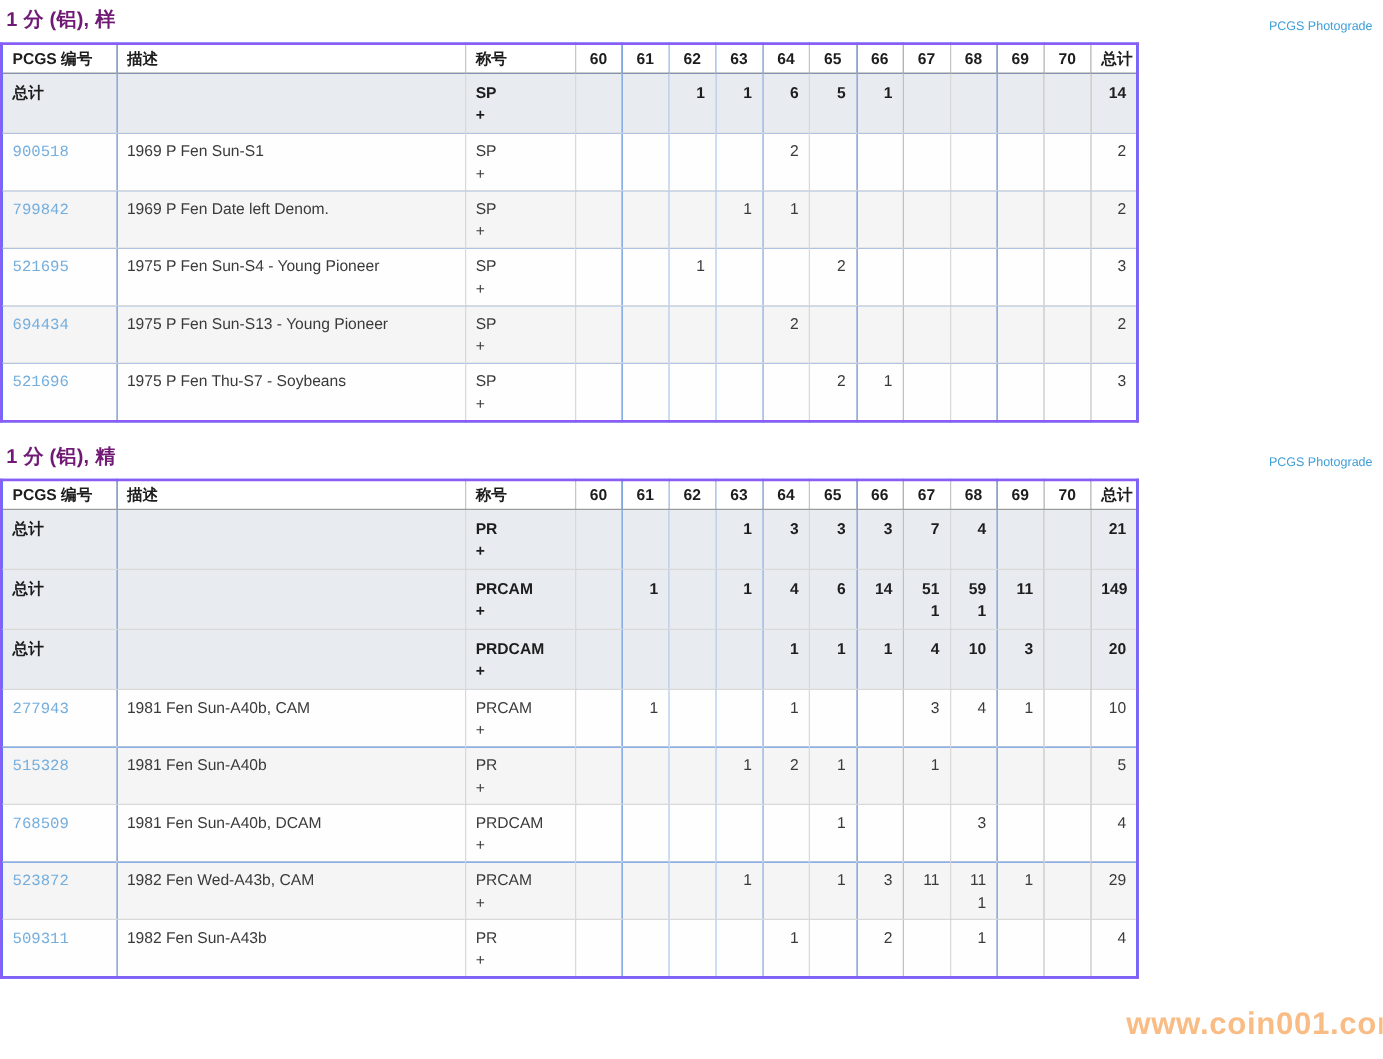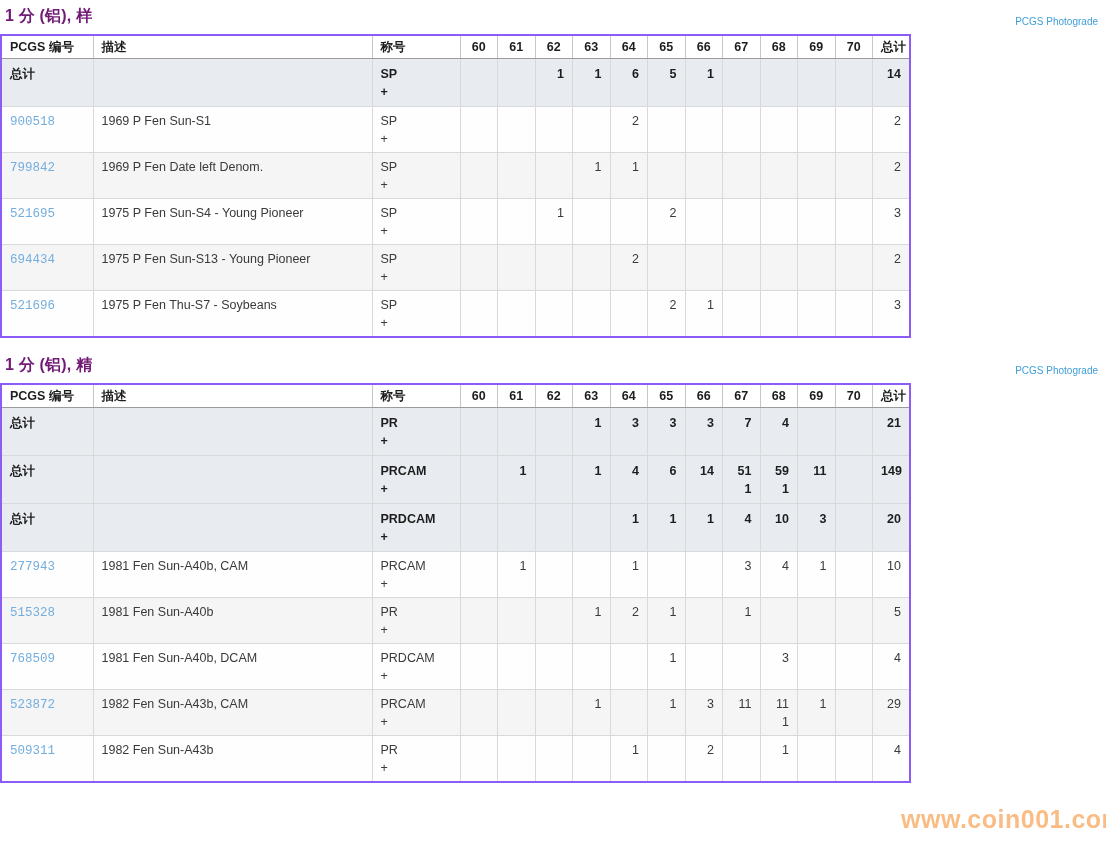--- a/index.html
+++ b/index.html
@@ -510,21 +510,21 @@
               <div class="line">3</div>
             </td>
             <td class="num"></td>
             <td class="num"></td>
             <td class="num total-cell">
               <div class="line">4</div>
             </td>
           </tr>
           <tr class="zebra">
             <td class="id-cell"><a class="pcgs-link" href="#">523872</a></td>
-            <td class="desc-cell">1982 Fen Sun-A43b, CAM</td>
+            <td class="desc-cell">1982 Fen Wed-A43b, CAM</td>
             <td class="desig-cell">
               <div class="line">PRCAM</div>
               <div class="line">+</div>
             </td>
             <td class="num"></td>
             <td class="num"></td>
             <td class="num"></td>
             <td class="num">
               <div class="line">1</div>
             </td>

